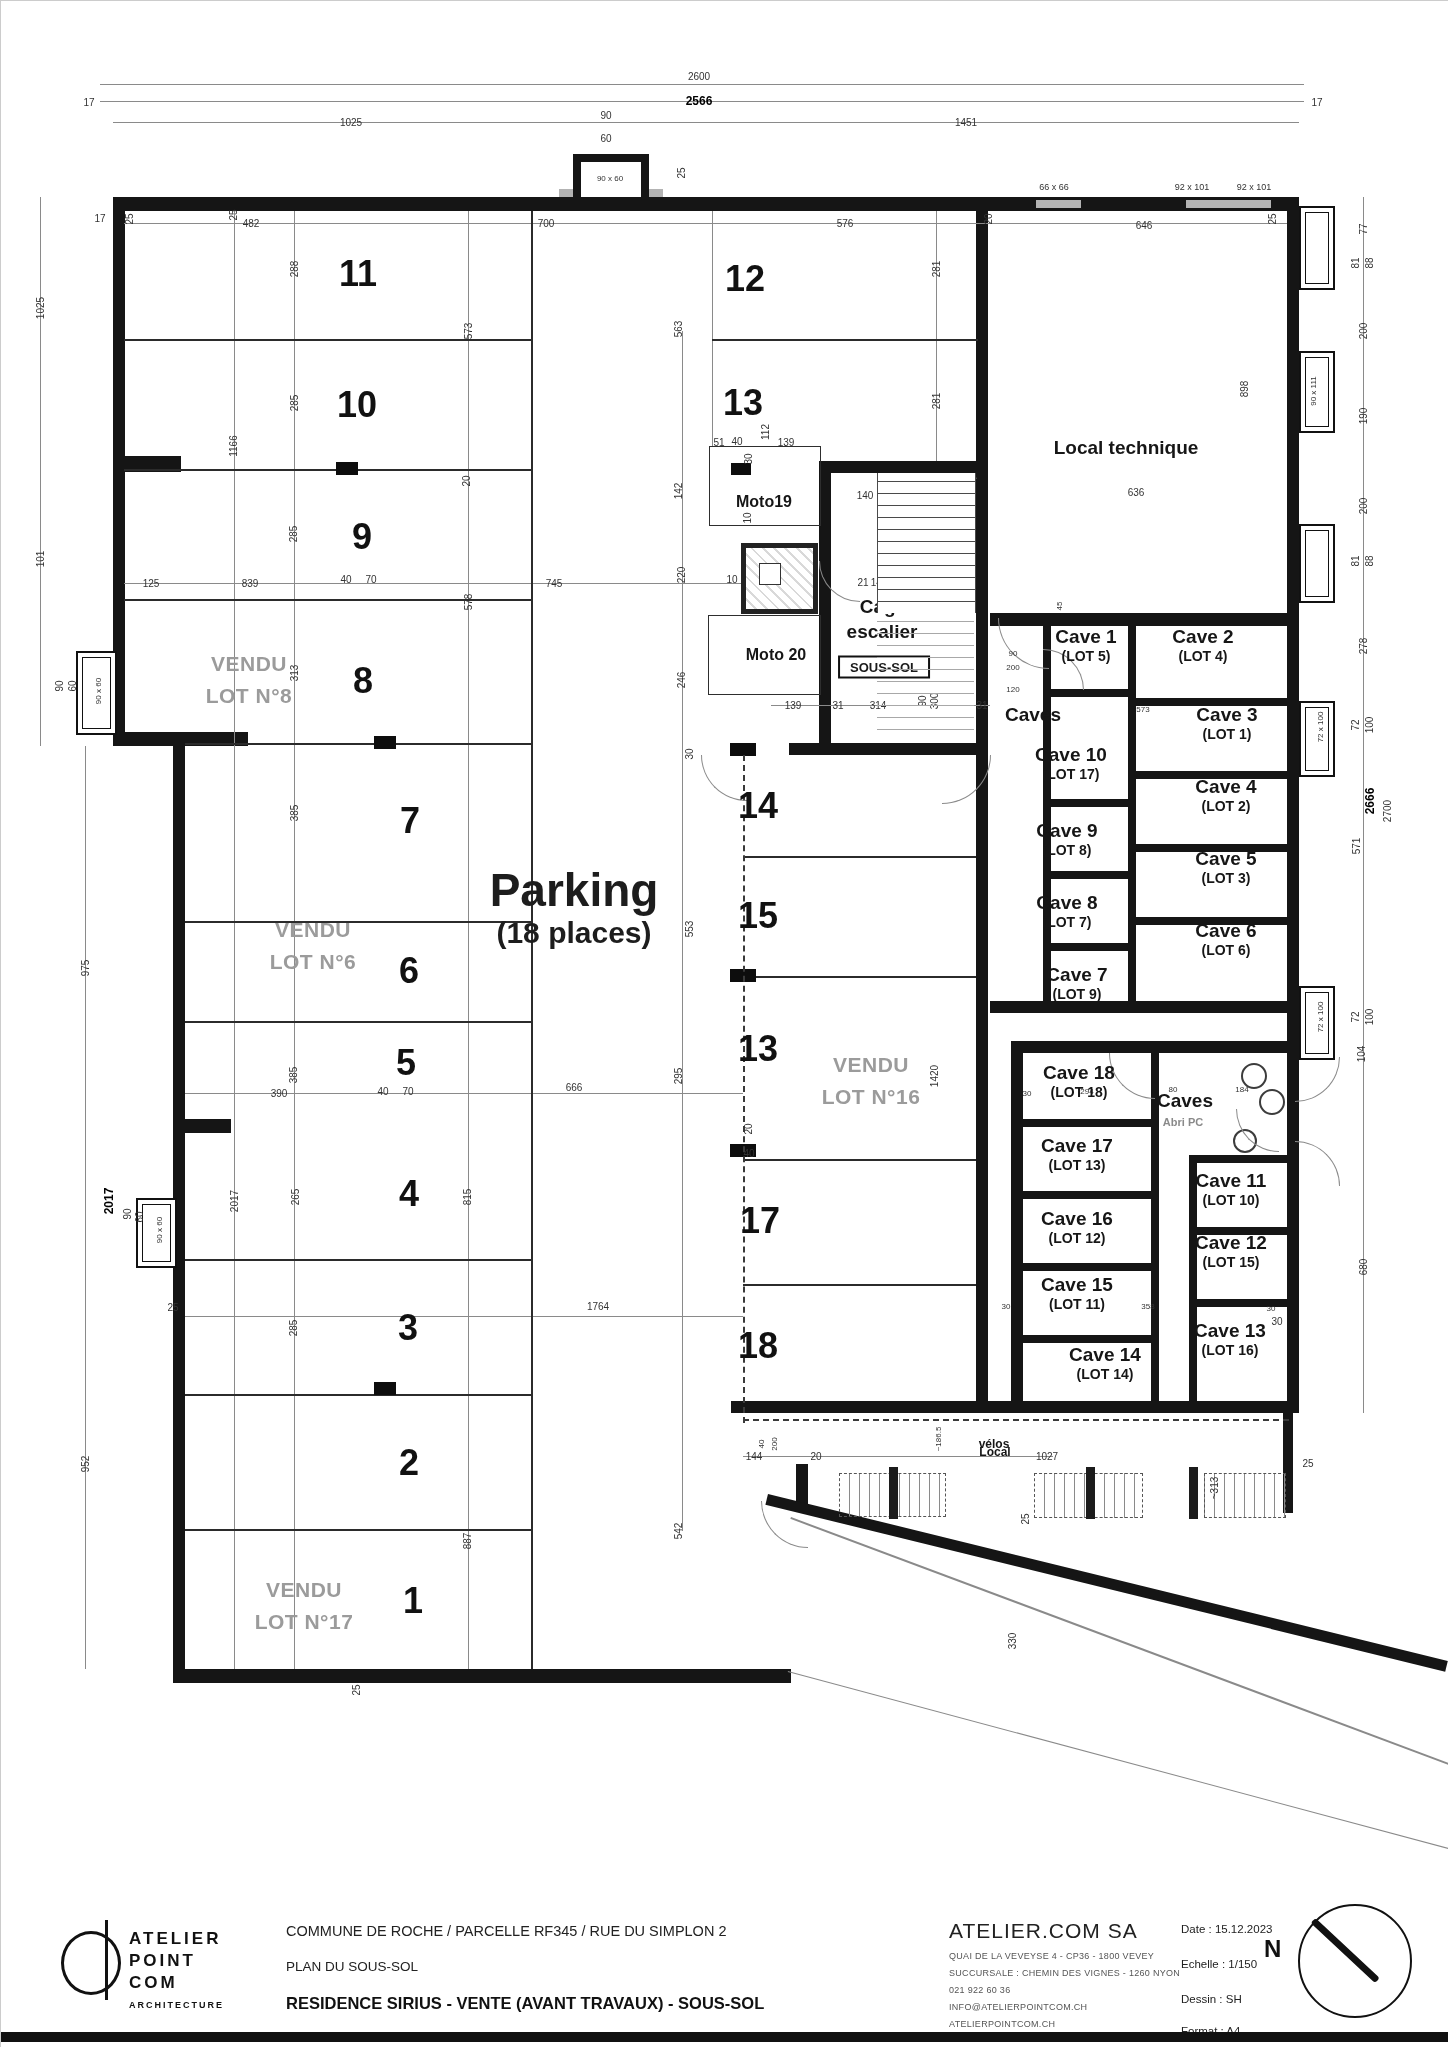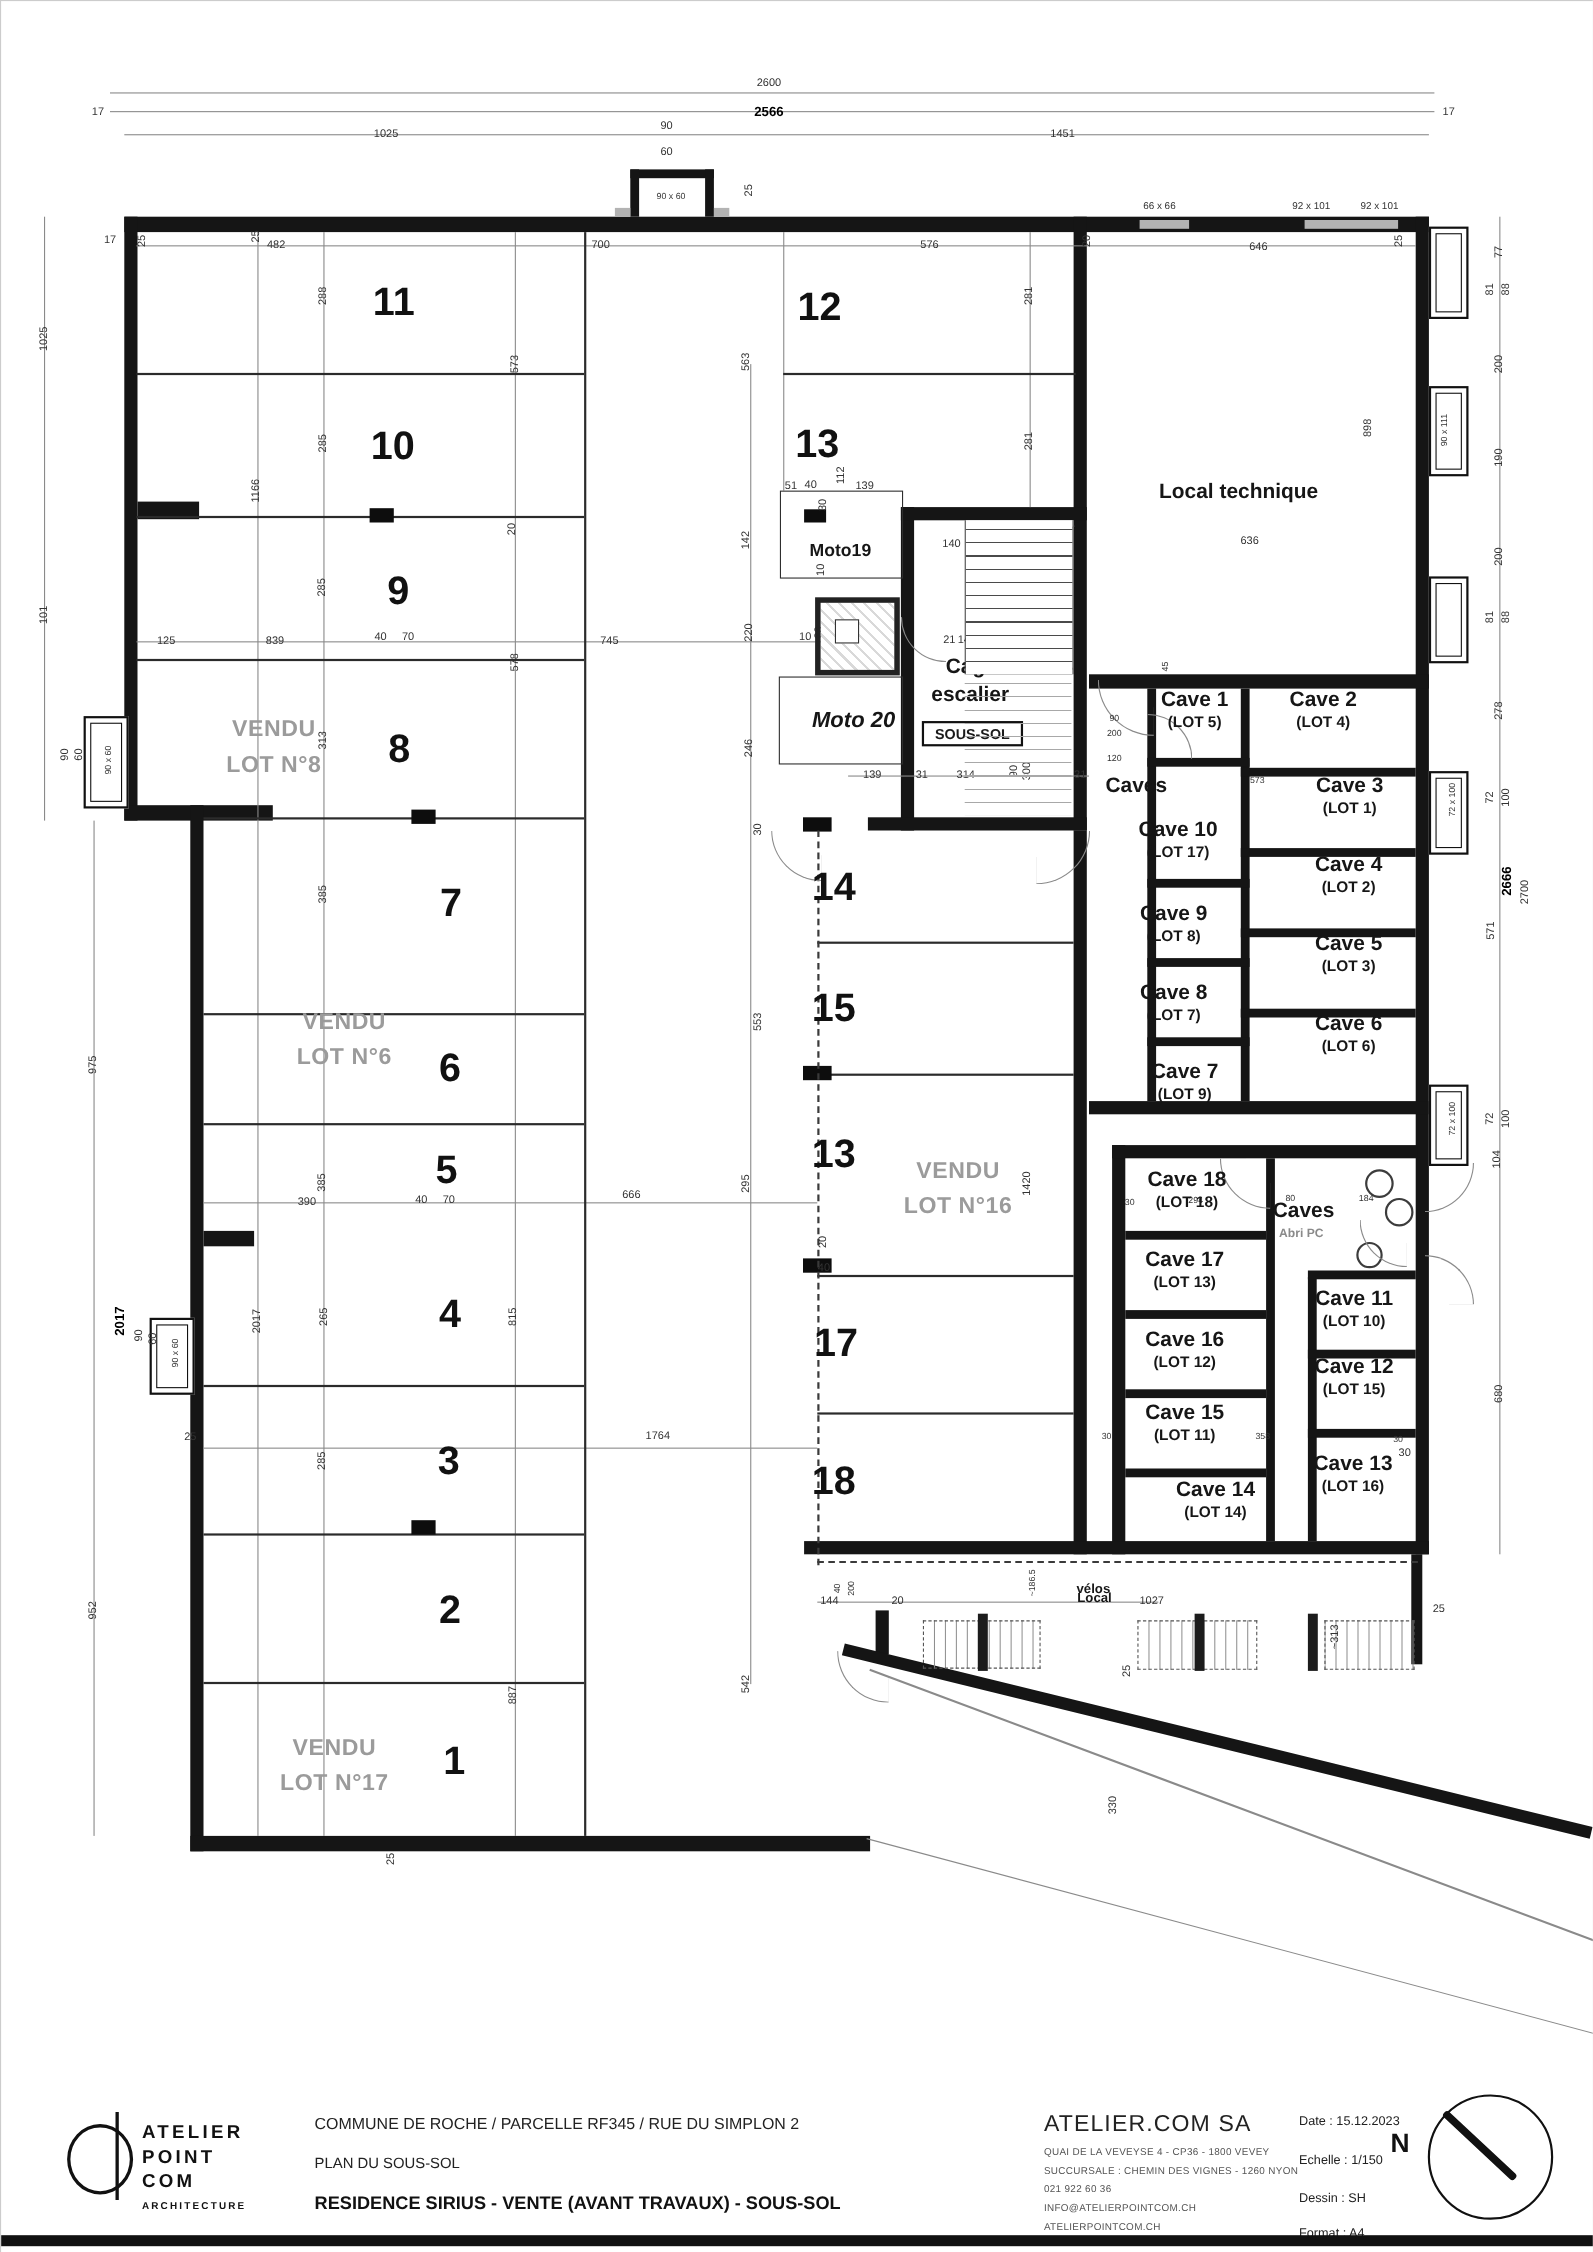--- a/index.html
+++ b/index.html
@@ -342,21 +342,21 @@
       <div class="rm" style="left: 1182px; top: 1121px; font-size: 11px; color: rgb(138, 138, 138);">Abri PC</div>
       <div class="rm" style="left: 1078px; top: 1080px;">Cave 18<div class="l2">(LOT 18)</div></div>
       <div class="rm" style="left: 1076px; top: 1153px;">Cave 17<div class="l2">(LOT 13)</div></div>
       <div class="rm" style="left: 1230px; top: 1188px;">Cave 11<div class="l2">(LOT 10)</div></div>
       <div class="rm" style="left: 1076px; top: 1226px;">Cave 16<div class="l2">(LOT 12)</div></div>
       <div class="rm" style="left: 1230px; top: 1250px;">Cave 12<div class="l2">(LOT 15)</div></div>
       <div class="rm" style="left: 1076px; top: 1292px;">Cave 15<div class="l2">(LOT 11)</div></div>
       <div class="rm" style="left: 1229px; top: 1338px;">Cave 13<div class="l2">(LOT 16)</div></div>
       <div class="rm" style="left: 1104px; top: 1362px;">Cave 14<div class="l2">(LOT 14)</div></div>
       <div class="rm" style="left: 763px; top: 501px; font-size: 16px;">Moto19</div>
-      <div class="rm" style="left: 775px; top: 654px; font-size: 20px; font-style: italic;">Moto 20</div>
+      <div class="rm" style="left: 775px; top: 654px; font-size: 16px;">Moto 20</div>
       <div class="rm" style="left: 994px; top: 1452px; font-size: 12px;">Local</div>
       <div class="rm" style="left: 993px; top: 1444px; font-size: 12px;">vélos</div>
       <div class="num" style="left: 357px; top: 273px;">11</div>
       <div class="num" style="left: 356px; top: 404px;">10</div>
       <div class="num" style="left: 361px; top: 536px;">9</div>
       <div class="num" style="left: 362px; top: 680px;">8</div>
       <div class="num" style="left: 409px; top: 820px;">7</div>
       <div class="num" style="left: 408px; top: 970px;">6</div>
       <div class="num" style="left: 405px; top: 1062px;">5</div>
       <div class="num" style="left: 408px; top: 1193px;">4</div>
@@ -381,20 +381,24 @@
       <div class="vendu" style="left: 303px; top: 1604px;">
         <div>VENDU</div>
         <div>LOT N°17</div>
       </div>
       <div class="vendu" style="left: 870px; top: 1079px;">
         <div>VENDU</div>
         <div>LOT N°16</div>
       </div>
     </div>
 
+  <div id="pklabel">
+    <span class="pk1">Parking</span>
+    <span class="pk2">(18 places)</span>
+  </div>
 
   <div id="soussol">SOUS-SOL</div>
   <div id="lift"></div>
   <div id="lift-core"></div>
   <div id="stairs"></div>
   <div id="stairs2"></div>
 
   <div id="logo-circle"></div>
   <div id="logo-bar"></div>
   <div class="tb logoline" style="left:128px;top:1928px;position:absolute">ATELIER</div>

